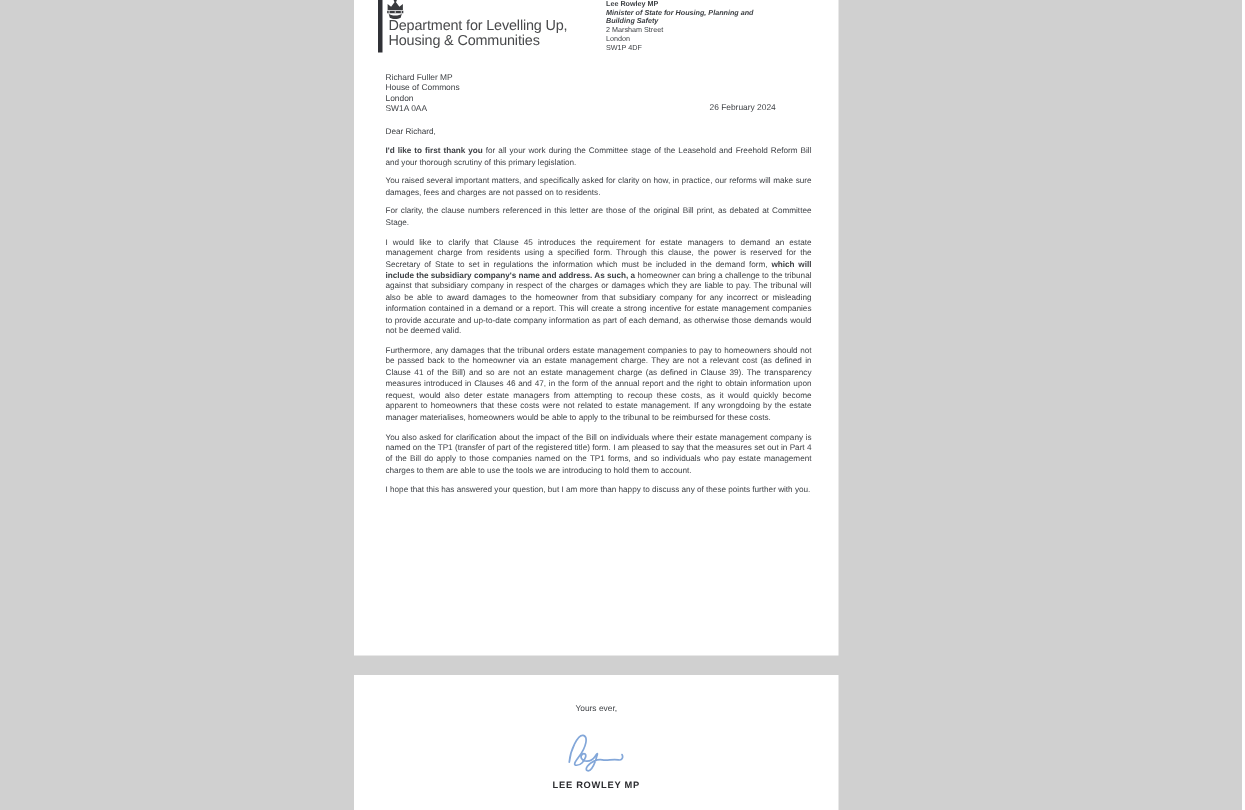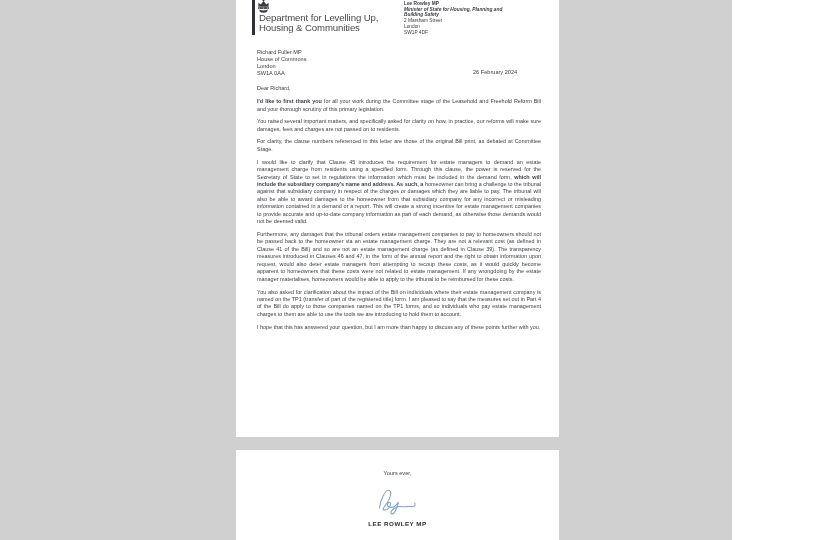--- a/index.html
+++ b/index.html
@@ -1,20 +1,20 @@
 <!DOCTYPE html>
 <html><head>
 <meta charset="utf-8">
 <style>
   * { margin: 0; padding: 0; box-sizing: border-box; }
   html, body { width: 830px; height: 540px; overflow: hidden; }
   body { font-family: "Liberation Sans", sans-serif; }
   #screen {
     position: relative;
-    width: 732px; height: 540px;
+    width: 828px; height: 540px;
     background: #d0d0d0;
     overflow: hidden;
   }
   .page {
     position: absolute;
     left: 236px;
     width: 323px;
     background: #ffffff;
     overflow: hidden;
   }

